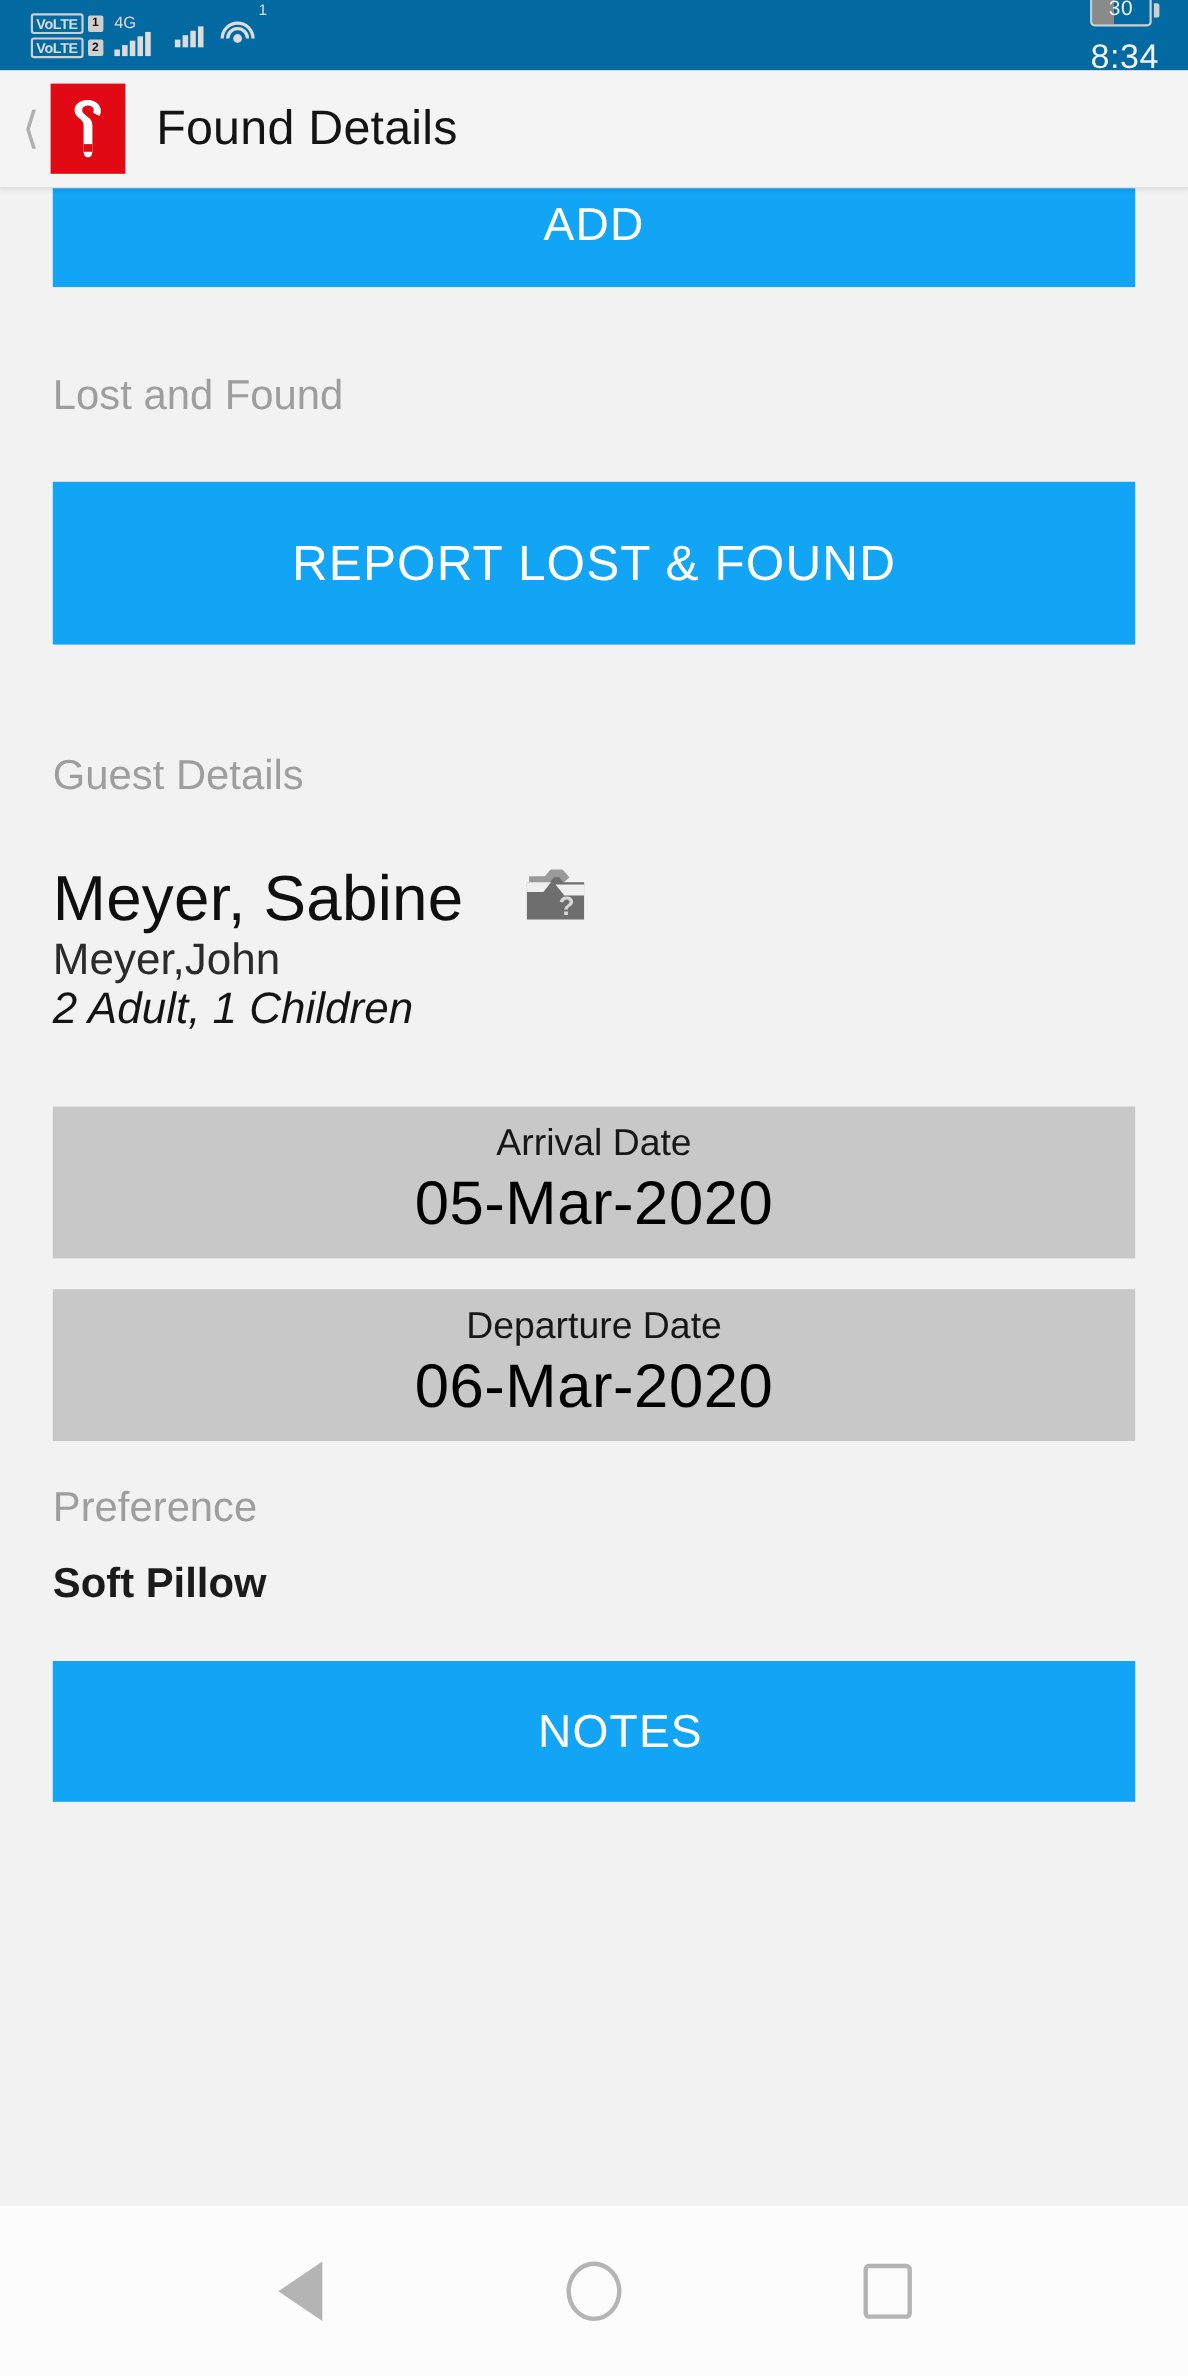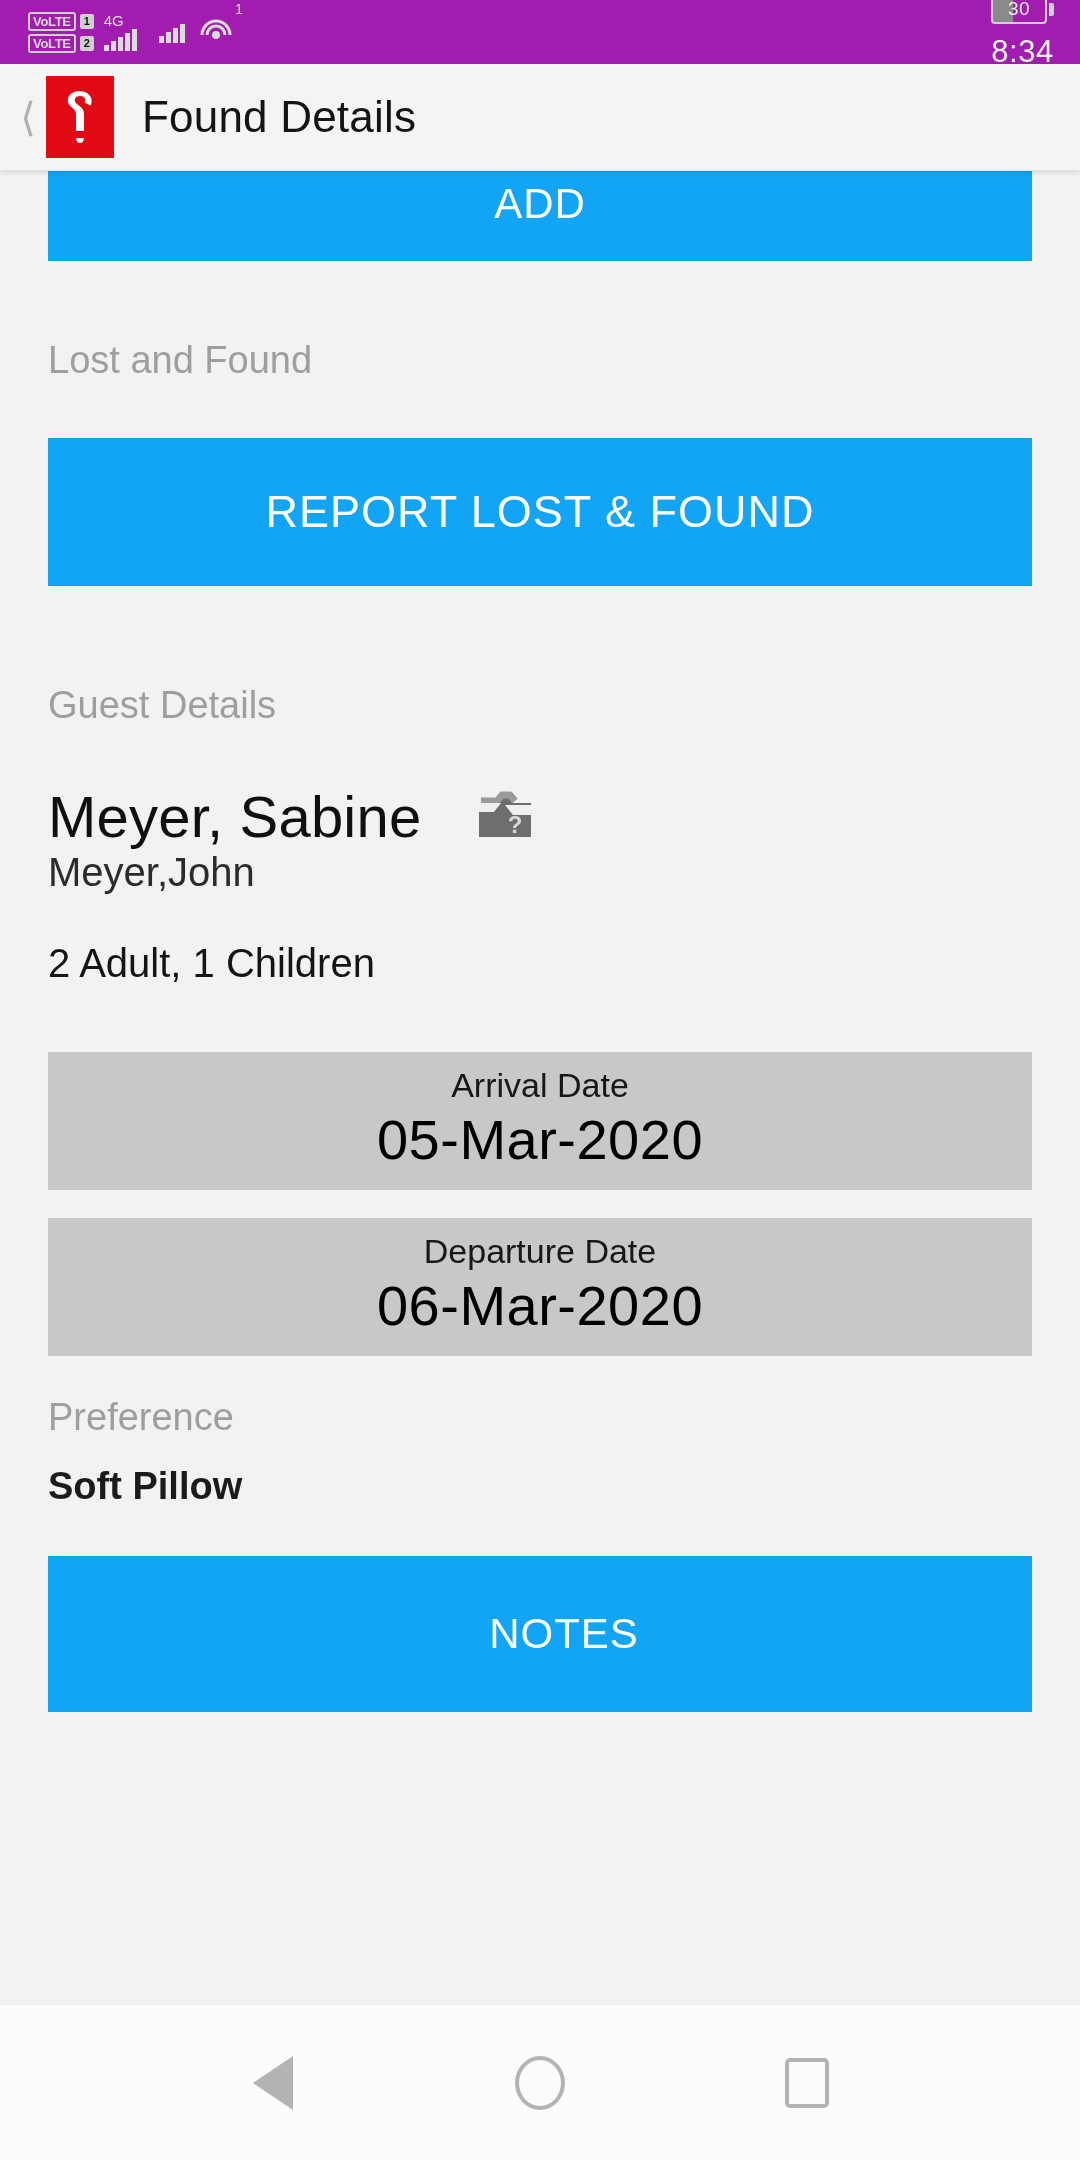--- a/index.html
+++ b/index.html
@@ -5,21 +5,21 @@
   * { margin:0; padding:0; box-sizing:border-box; }
   html, body { width:1080px; height:2160px; }
   body {
     font-family: "Liberation Sans", sans-serif;
     background:#f2f2f2;
     overflow:hidden;
   }
 
   
   .status-bar{
-    height:64px; background:#a21caf; color:#e8e8e8;
+    height:64px; background:#0369a1; color:#e8e8e8;
     display:flex; align-items:center; justify-content:space-between;
     padding:0 26px 0 28px;
   }
   .status-left{ display:flex; align-items:center; gap:8px; }
   .sim-stack{ display:flex; flex-direction:column; justify-content:center; gap:3px; }
   .sim-row{ display:flex; align-items:center; gap:4px; }
   .volte-badge{
     font-size:13px; font-weight:bold; letter-spacing:-0.3px;
     border:2px solid #cfcfcf; border-radius:3px;
     padding:0px 3px; line-height:15px; color:#dcdcdc;
@@ -110,42 +110,42 @@
   }
   .guest-name{
     font-size:58px; color:#0f0f0f; letter-spacing:0.2px;
   }
   .broken-img-icon{ margin-left:56px; display:block; }
 
   .guest-sub{
     font-size:40px; color:#2b2b2b; padding:0 48px; 
   }
   .guest-occupancy{
-    font-size:40px; color:#141414; padding:0 48px; margin-top:46px;
+    font-size:40px; color:#141414; padding:0 48px; font-style:italic;
   }
 
   .date-card{
     background:#c8c8c8; margin:0 48px; padding:14px 0 18px;
     text-align:center;
   }
   .date-card.first{ margin-top:66px; }
   .date-card.second{ margin-top:28px; }
   .date-card-label{ font-size:34px; color:#171717; }
   .date-card-value{ font-size:56px; color:#000; margin-top:2px; letter-spacing:0.5px; }
 
   .pref-label{ margin-top:40px; }
   .pref-value{
     font-size:38px; font-weight:bold; color:#1b1b1b;
     padding:0 48px; margin-top:26px;
   }
 
   .dual-btns{
     display:flex; gap:40px; padding:0 48px; margin-top:48px;
   }
-  .dual-btns .btn-blue{ height:156px; font-size:42px; flex:1;padding-left:48px; }
+  .dual-btns .btn-blue{ height:128px; font-size:42px; flex:1;padding-left:48px; }
 
   
   .nav-bar{
     height:155px; background:#fcfcfc;
     display:flex; align-items:center; justify-content:space-around;
     padding:0 140px;
   }
   .nav-btn{ width:110px; height:110px; display:flex; align-items:center; justify-content:center; cursor:pointer;}
   .nav-back{
     width:0; height:0;

